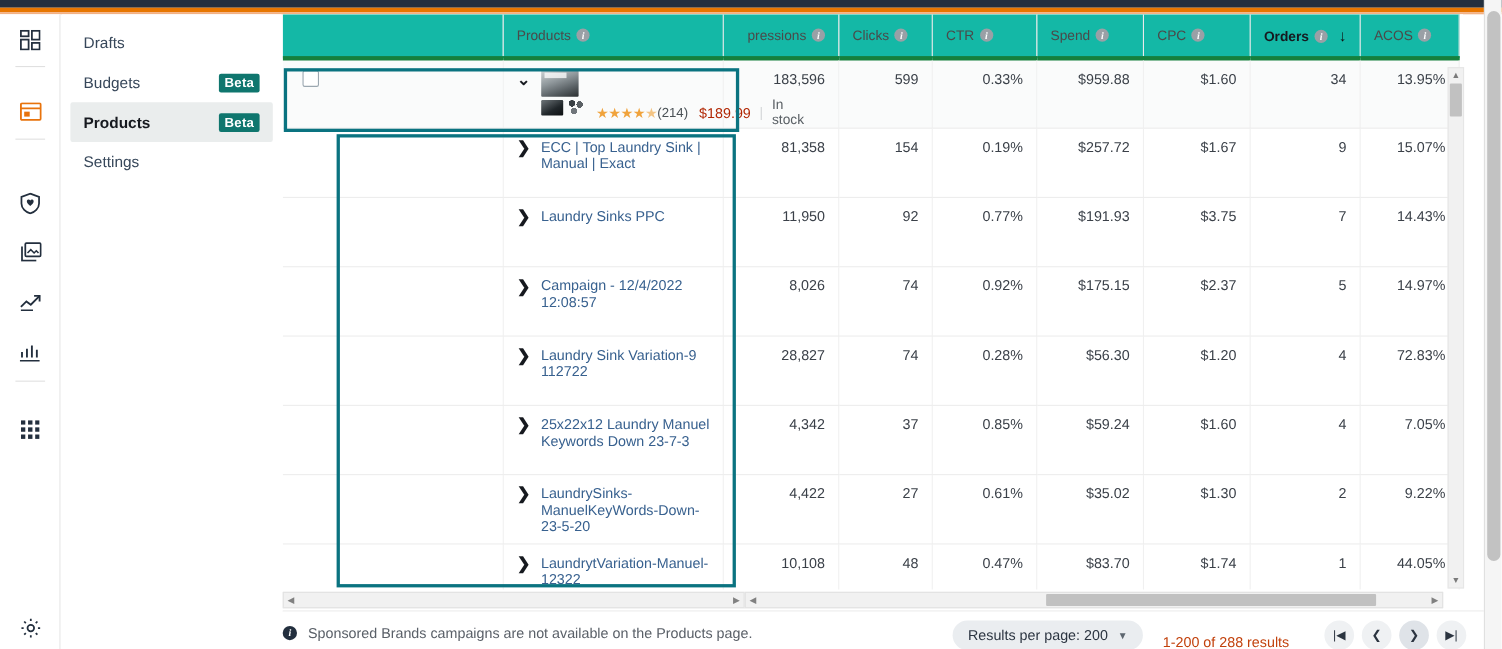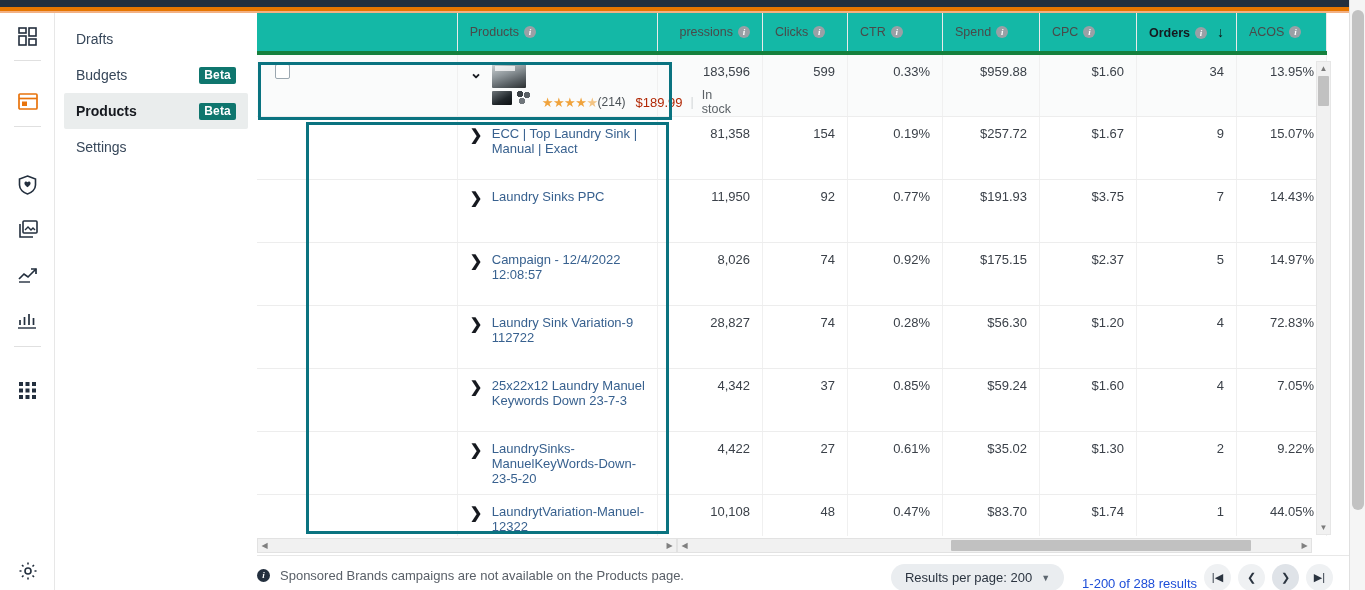--- a/index.html
+++ b/index.html
@@ -208,21 +208,21 @@
     width: 13px; height: 13px; border-radius: 50%; background: #232f3e; color: #fff;
     font-size: 9px; line-height: 13px; text-align: center; margin-right: 10px;
     font-family: "Liberation Serif", serif; font-weight: bold; font-style: italic;
   }
   #pager { position: absolute; right: 16px; top: 8px; display: flex; align-items: flex-end; }
   #rpp-select {
     background: #eaedf0; border-radius: 14px; height: 27px; padding: 0 14px;
     display: flex; align-items: center; font-size: 13px; color: #2b3440; cursor: pointer;
   }
   #rpp-select .caret { margin-left: 9px; font-size: 9px; color: #5d666f; }
-  #results-text { font-size: 13px; color: #1d4ed8; margin: 0 0 0 18px; white-space: nowrap; }
+  #results-text { font-size: 13px; color: #c2410c; margin: 0 25px 0 18px; white-space: nowrap; }
   .pg-btn {
     width: 27px; height: 27px; border-radius: 50%; background: #eff1f3;
     display: flex; align-items: center; justify-content: center;
     font-size: 11px; color: #2b3440; margin-left: 7px; cursor: pointer;
   }
   .pg-btn.hot { background: #dfe3e8; }
 </style>
 </head>
 <body>
 

